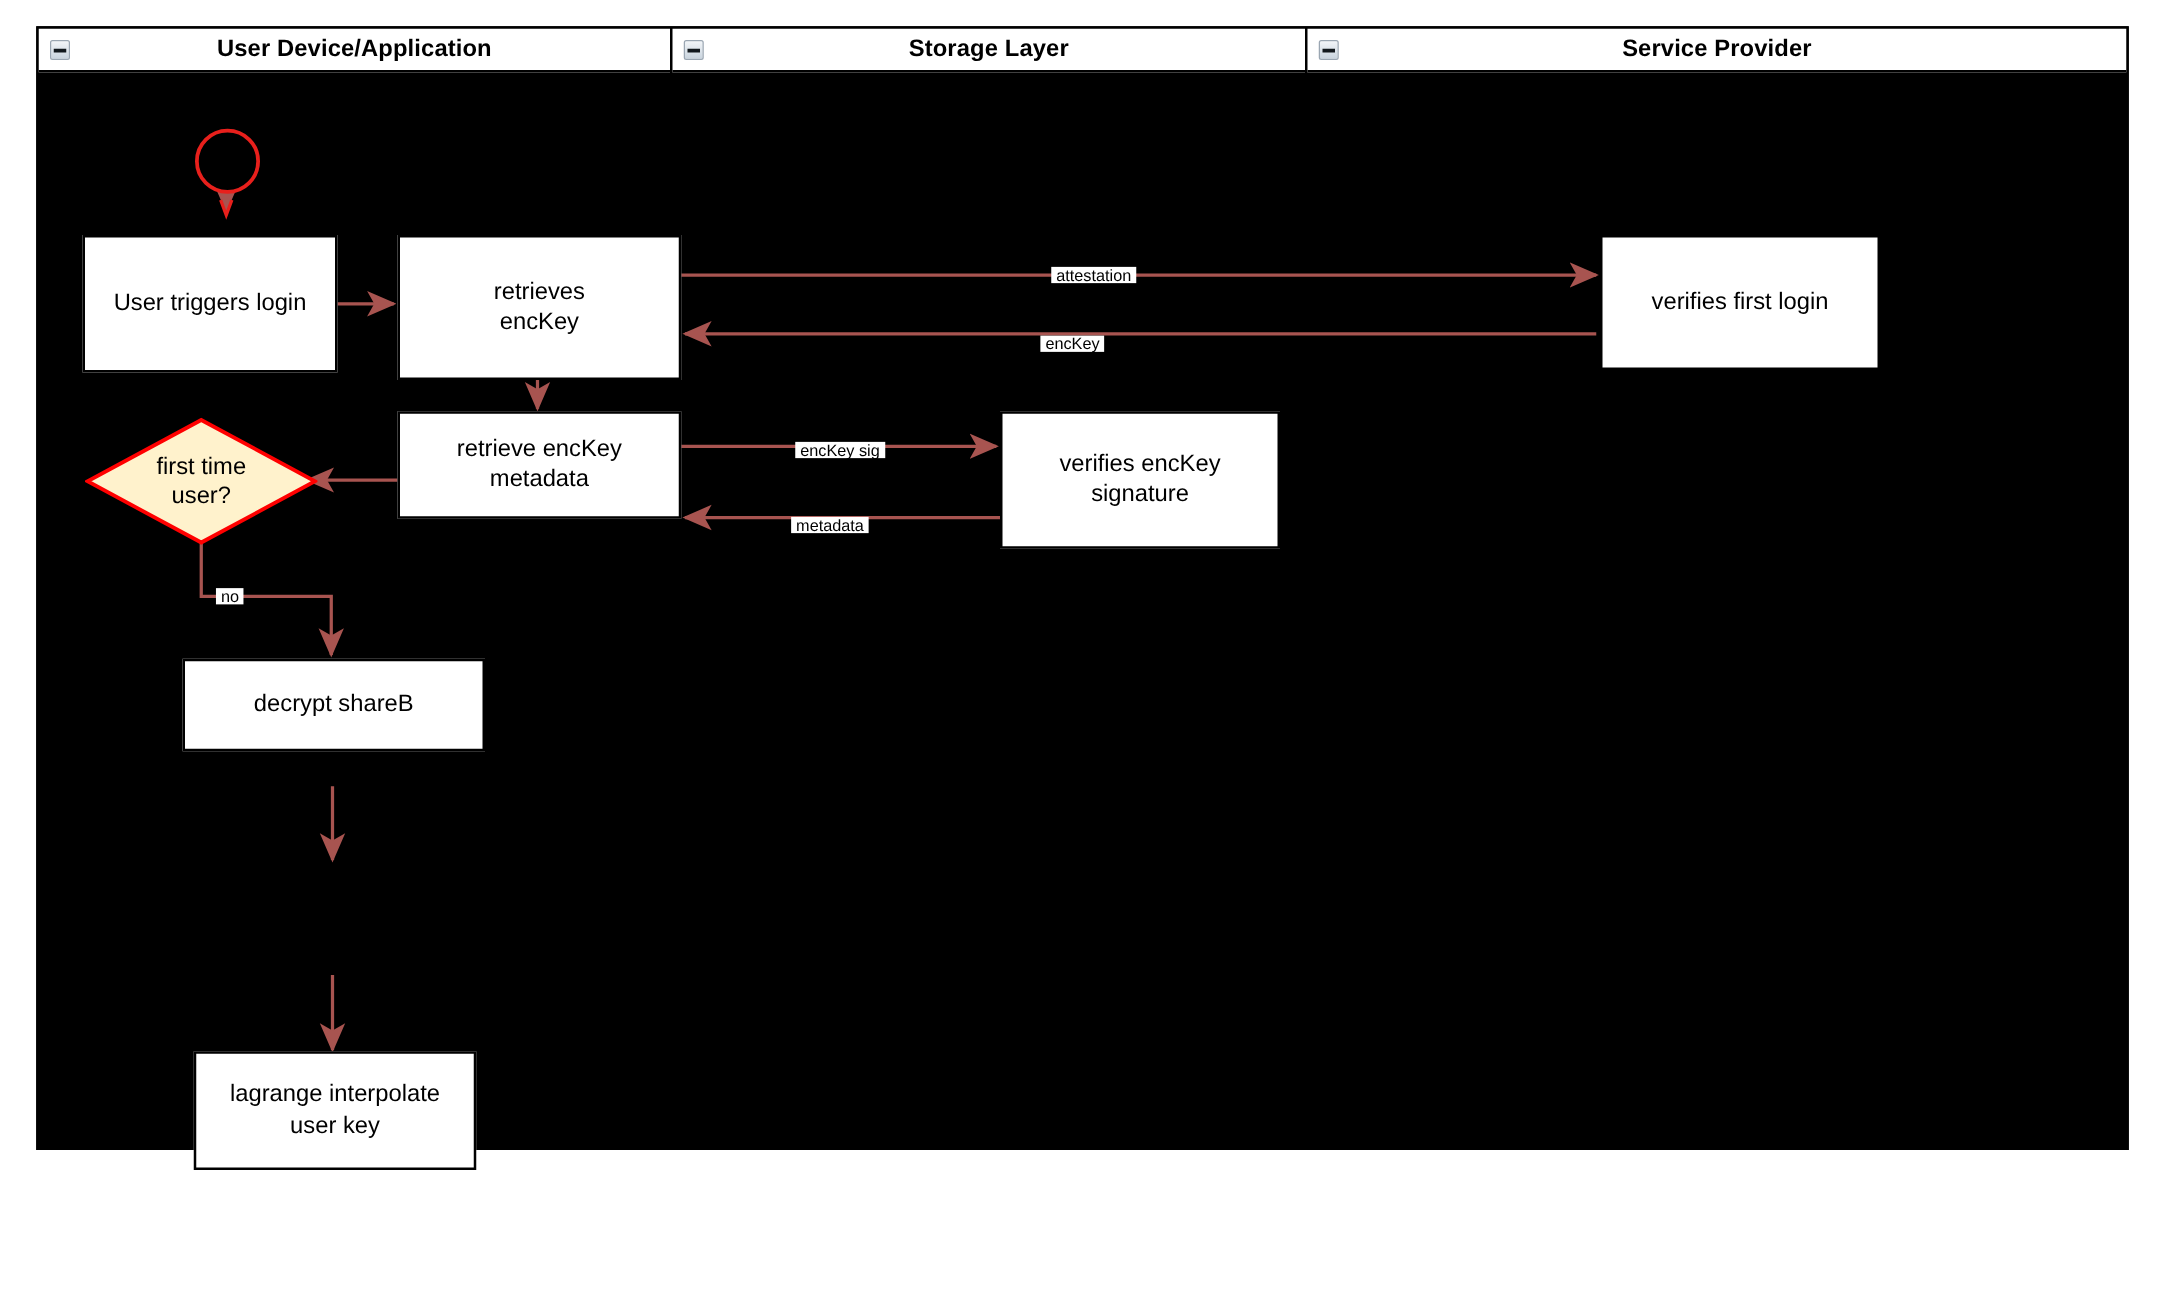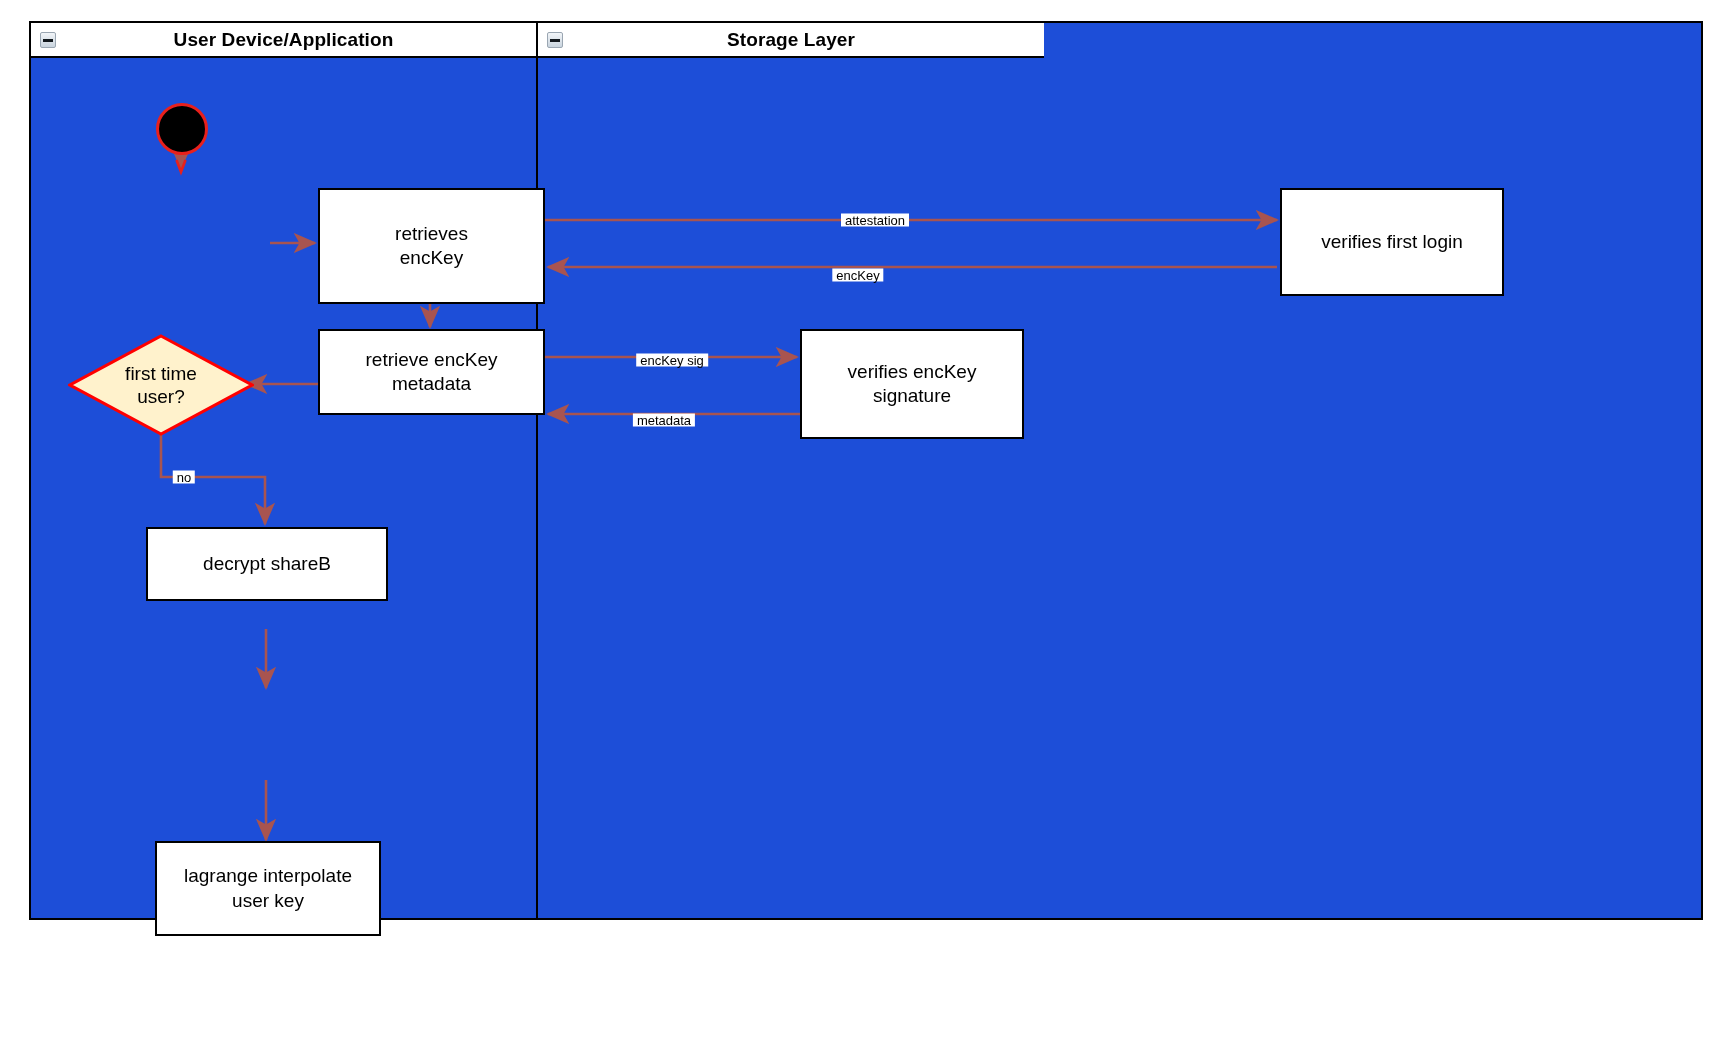--- a/index.html
+++ b/index.html
@@ -21,21 +21,21 @@
 
   
   .lane-frame {
     position: absolute;
     left: 29px;
     top: 21px;
     width: 1674px;
     height: 899px;
     border: 2px solid #000000;
     box-sizing: border-box;
-    background: #1d4ed8;
+    background: #000000;
   }
   .lane {
     position: absolute;
     top: 0;
     height: 100%;
     box-sizing: border-box;
   }
   .lane.divider {
     border-left: 2px solid #000000;
   }
@@ -161,20 +161,26 @@
       </div>
     </div>
 
     <div class="lane divider" style="left:505px; width:508px;">
       <div class="lane-header">
         <span class="collapse-icon"></span>
         <span class="lane-title">Storage Layer</span>
       </div>
     </div>
 
+    <div class="lane divider" style="left:1013px; width:657px;">
+      <div class="lane-header">
+        <span class="collapse-icon"></span>
+        <span class="lane-title">Service Provider</span>
+      </div>
+    </div>
 
   </div>
 
   <svg class="edge-svg" viewBox="0 0 1732 1038">
     <defs>
       <marker id="arrowhead" markerWidth="9" markerHeight="9" refX="8.2" refY="4.5" orient="auto" markerUnits="strokeWidth">
         <path d="M0,0.6 L9,4.5 L0,8.4 L2.2,4.5 Z" fill="#a85450"></path>
       </marker>
     </defs>
 
@@ -229,20 +235,21 @@
   <div class="edge-label" style="left:858px; top:275px;">encKey</div>
 
   <div class="edge-label" style="left:672px; top:360px;">encKey sig</div>
 
   <div class="edge-label" style="left:664px; top:420px;">metadata</div>
 
   <div class="edge-label" style="left:184px; top:477px;">no</div>
 
   <div class="start-node" style="left:156px; top:103px; width:52px; height:52px;"></div>
 
+  <div class="node" style="left:66px; top:188px; width:204px; height:110px;">User triggers login</div>
 
   <div class="node" style="left:318px; top:188px; width:227px; height:116px;">retrieves
 encKey</div>
 
   <div class="node" style="left:318px; top:329px; width:227px; height:86px;">retrieve encKey
 metadata</div>
 
   <div class="diamond" style="left:68px; top:334px; width:186px; height:102px;">
     <svg class="dshape" viewBox="0 0 186 102" preserveAspectRatio="none">
       <polygon points="93,2 184,51 93,100 2,51" fill="#fff2cc" stroke="#ff0000" stroke-width="3"></polygon>

